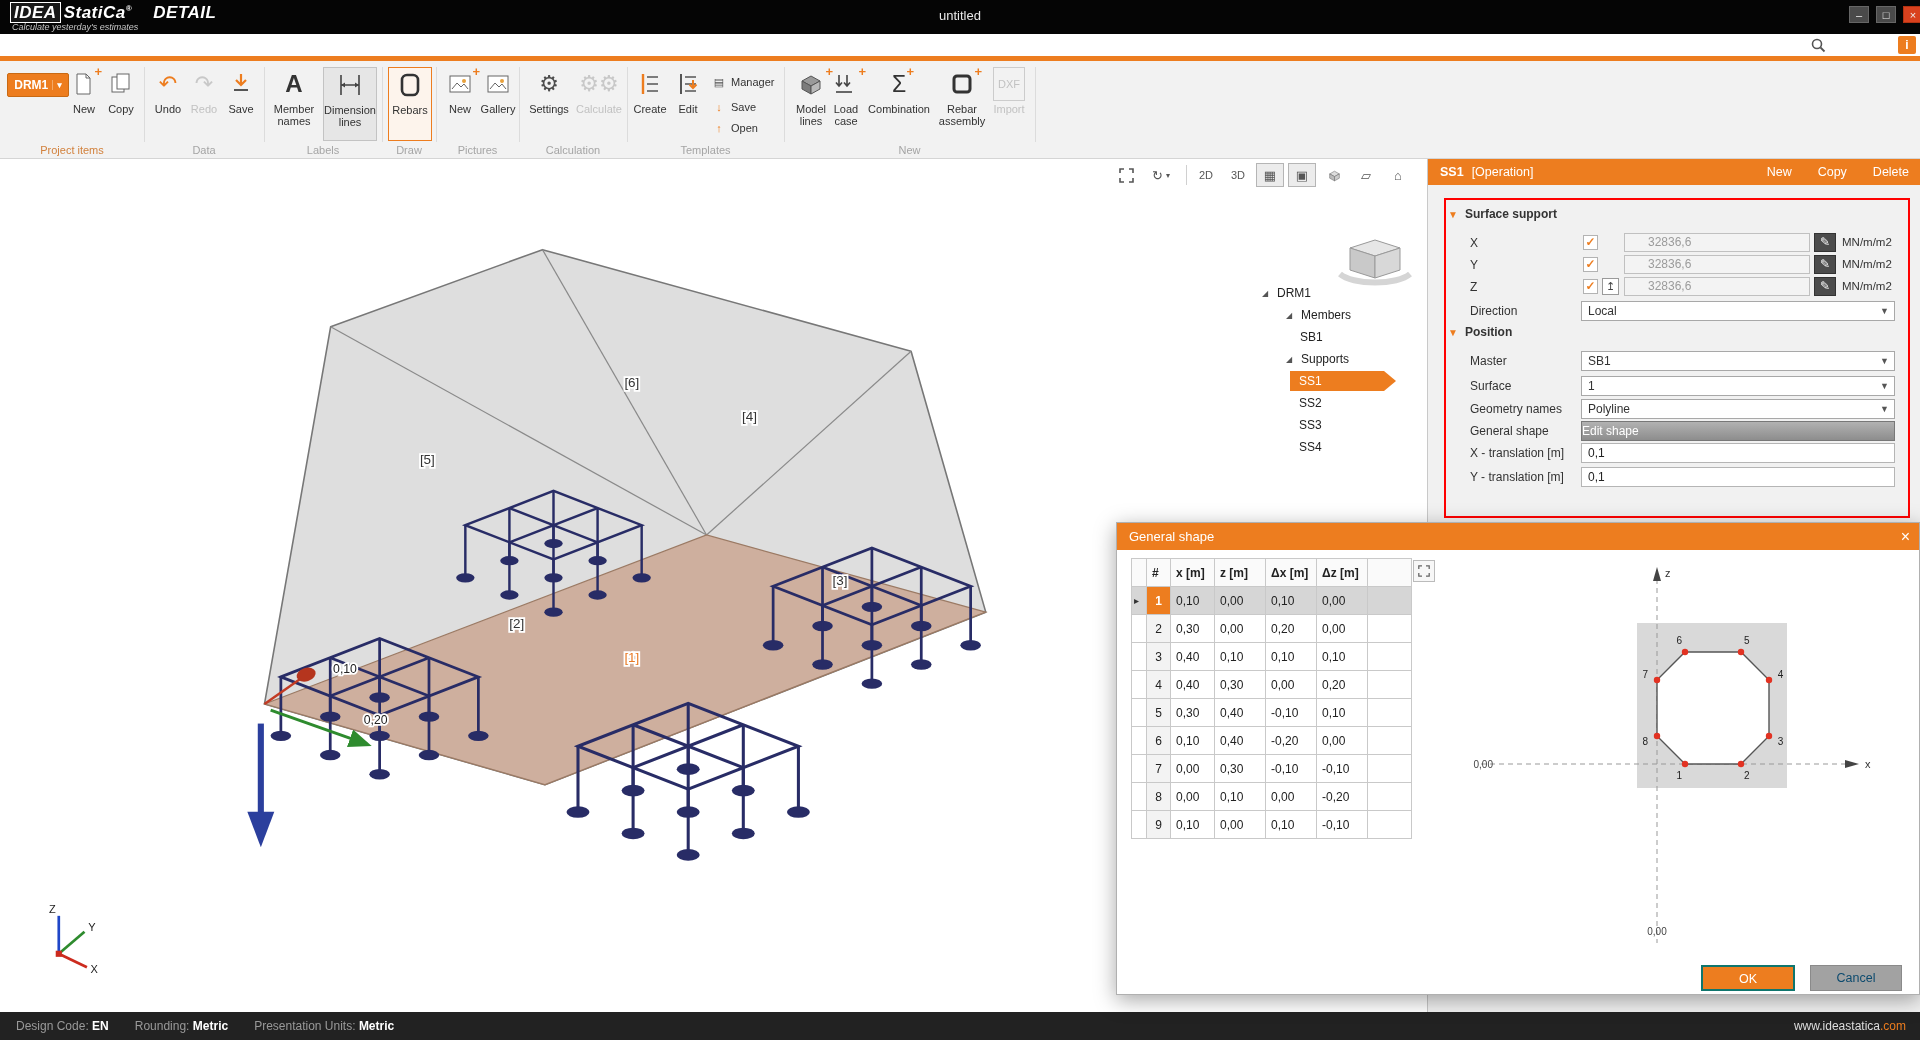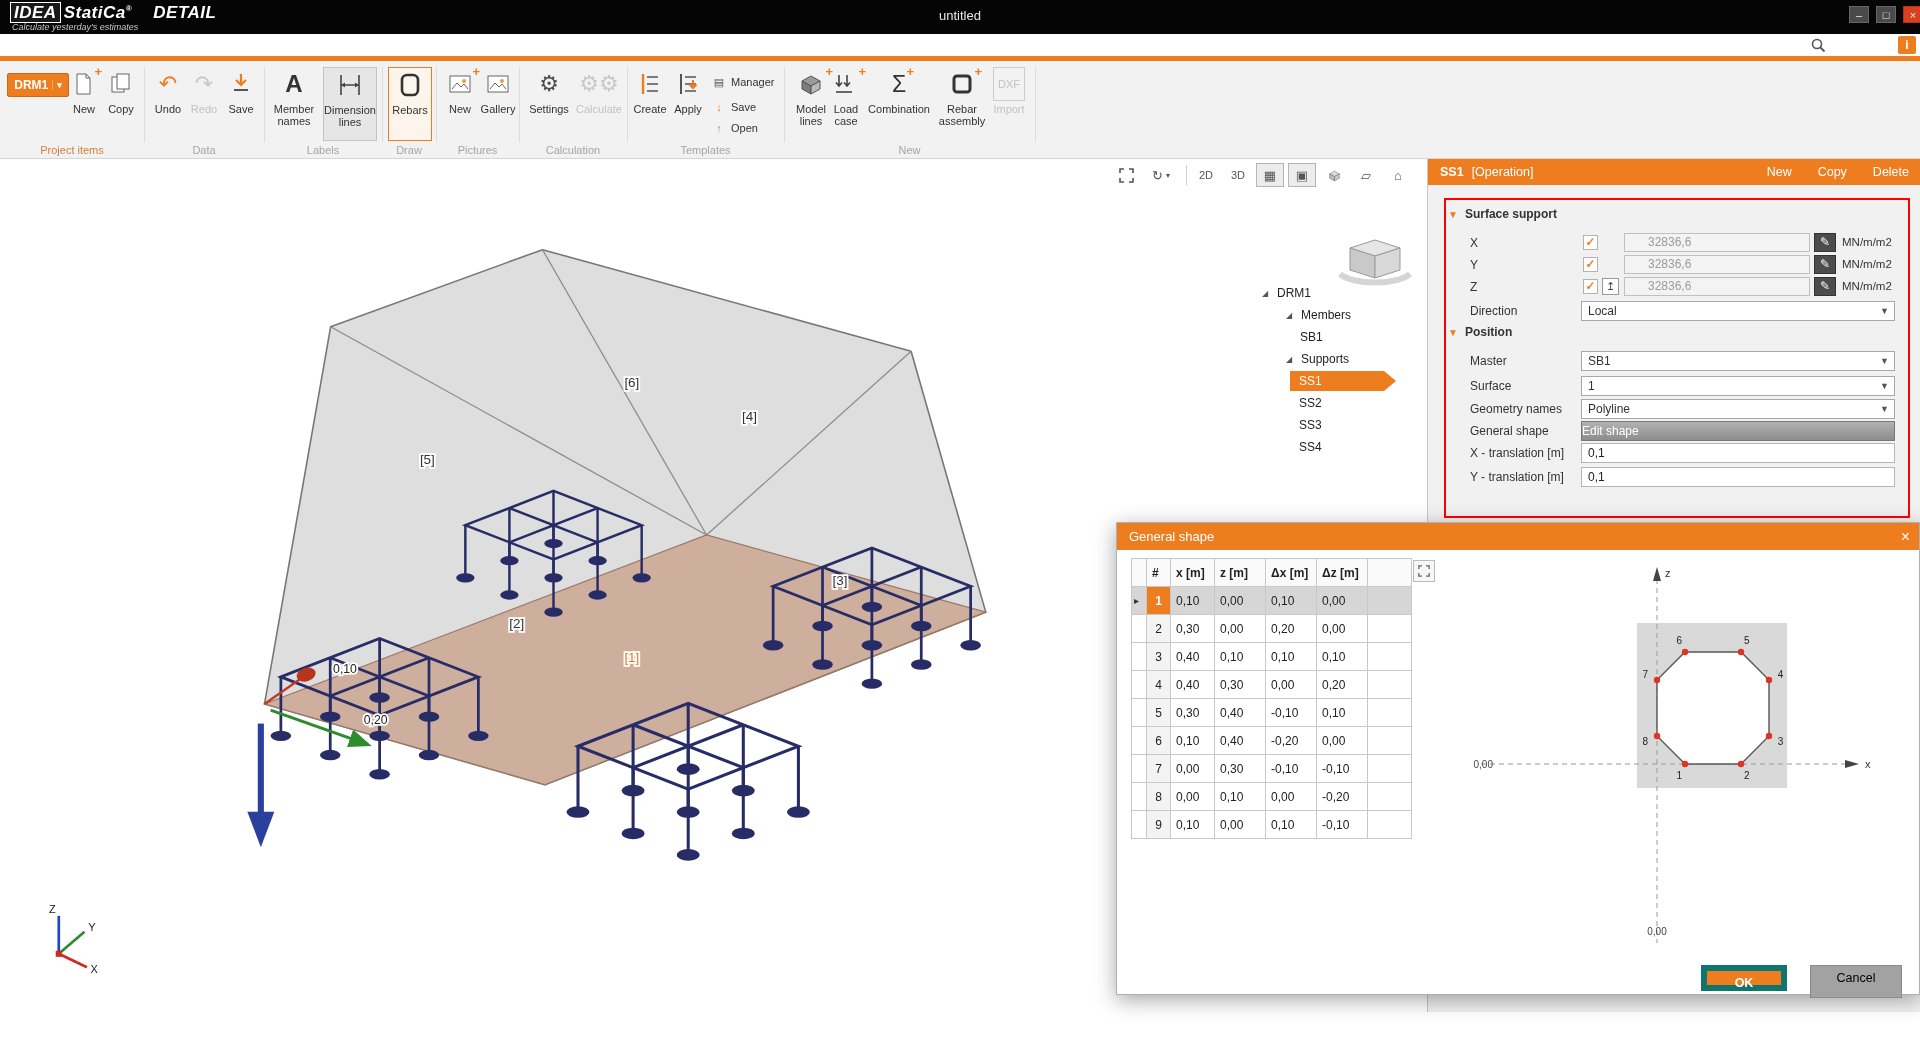--- a/index.html
+++ b/index.html
@@ -91,22 +91,22 @@
   .shape-table tr.sel td { background:#d6d6d6; }
   .shape-table tr.sel td.numcell { background:#ed7d1f; color:#fff; font-weight:bold; }
   .expandbtn { position:absolute; left:296px; top:37px; width:22px; height:22px; border:1px solid #bbb; background:#f7f7f7; display:flex; align-items:center; justify-content:center; }
   .preview { position:absolute; left:330px; top:30px; }
   .axis { stroke:#999; stroke-dasharray:5 4; stroke-width:1; }
   .axlbl { font-size:11px; fill:#333; }
   .zerolbl { font-size:10px; fill:#444; }
   .shape-poly { fill:#fff; stroke:#555; stroke-width:1.4; }
   .vertex-dot { fill:#e23222; }
   .vertex-num { font-size:10px; fill:#222; }
-  .dlg-ok { position:absolute; left:584px; top:442px; width:86px; height:26px; background:#ed7d1f; border:6px solid #0f766e; color:#fff; font-size:12.5px; text-align:center; line-height:24px;font-weight:bold; }
-  .dlg-cancel { position:absolute; left:693px; top:442px; width:92px; height:33px; background:#a2a2a2; border:1px solid #8a8a8a; color:#000000; font-size:12.5px; text-align:center; line-height:24px; }
+  .dlg-ok { position:absolute; left:584px; top:442px; width:94px; height:26px; background:#ed7d1f; border:2px solid #0f766e; color:#fff; font-size:12.5px; text-align:center; line-height:24px; }
+  .dlg-cancel { position:absolute; left:693px; top:442px; width:92px; height:26px; background:#a2a2a2; border:1px solid #8a8a8a; color:#0c4a6e; font-size:12.5px; text-align:center; line-height:24px; }
 
   
   .scene { position:absolute; left:0; top:159px; }
   .prism { fill:#dedede; stroke:#777; stroke-width:1.3; stroke-linejoin:round; }
   .edge { stroke:#8a8a8a; stroke-width:1; }
   .floor { fill:#c9a18c; fill-opacity:.78; stroke:#9b7a64; stroke-width:1; }
   .flbl { font-size:11px; fill:#333; text-anchor:middle; paint-order:stroke; stroke:#fff; stroke-width:3px; }
   .flbl1 { fill:#e87a25; }
   .dim { font-size:10px; fill:#222; paint-order:stroke; stroke:#fff; stroke-width:3px; }
   .trlbl { font-size:9px; fill:#222; }
@@ -268,21 +268,21 @@
       <div class="rlb">Create</div>
     </div>
     <div class="rbtn" style="left:669px;width:38px">
       <div class="ric">
           <svg width="22" height="24" viewBox="0 0 22 24">
             <path d="M4,2 v20" stroke="#555" stroke-width="2"></path>
             <path d="M8,5 h11 M8,12 h11 M8,19 h11" stroke="#555" stroke-width="1.6"></path>
             <path d="M16,8 v8 m-3.5,-3.5 l3.5,3.5 3.5,-3.5" fill="none" stroke="#ed7d1f" stroke-width="2"></path>
           </svg>
         </div>
-      <div class="rlb">Apply</div>
+      <div class="rlb">Edit</div>
     </div>
     <div class="tplsmall" style="left:712px;top:12px">
       <span class="tic" style="color:#555">▤</span>
         <span>Manager</span>
     </div>
     <div class="tplsmall" style="left:712px;top:37px">
       <span class="tic" style="color:#ed7d1f;font-weight:bold">↓</span>
         <span>Save</span>
     </div>
     <div class="tplsmall" style="left:712px;top:58px">
@@ -694,14 +694,20 @@
           <text x="198.3724465170011" y="124.68622325850055" text-anchor="middle" class="vertex-num">7</text>
           <circle cx="210" cy="183" r="3.2" class="vertex-dot"></circle>
           <text x="198.3724465170011" y="192.31377674149945" text-anchor="middle" class="vertex-num">8</text>
         </g>
     </svg>
 
     <div class="dlg-ok">OK</div>
     <div class="dlg-cancel">Cancel</div>
   </div>
 
+  <footer class="statusbar">
+    <span><span>Design Code:</span> <b>EN</b></span>
+    <span><span>Rounding:</span> <b>Metric</b></span>
+    <span><span>Presentation Units:</span> <b>Metric</b></span>
+    <span class="weblink"><span>www.ideastatica</span><span class="tld">.com</span></span>
+  </footer>
 
 </div>
 
 </body></html>

